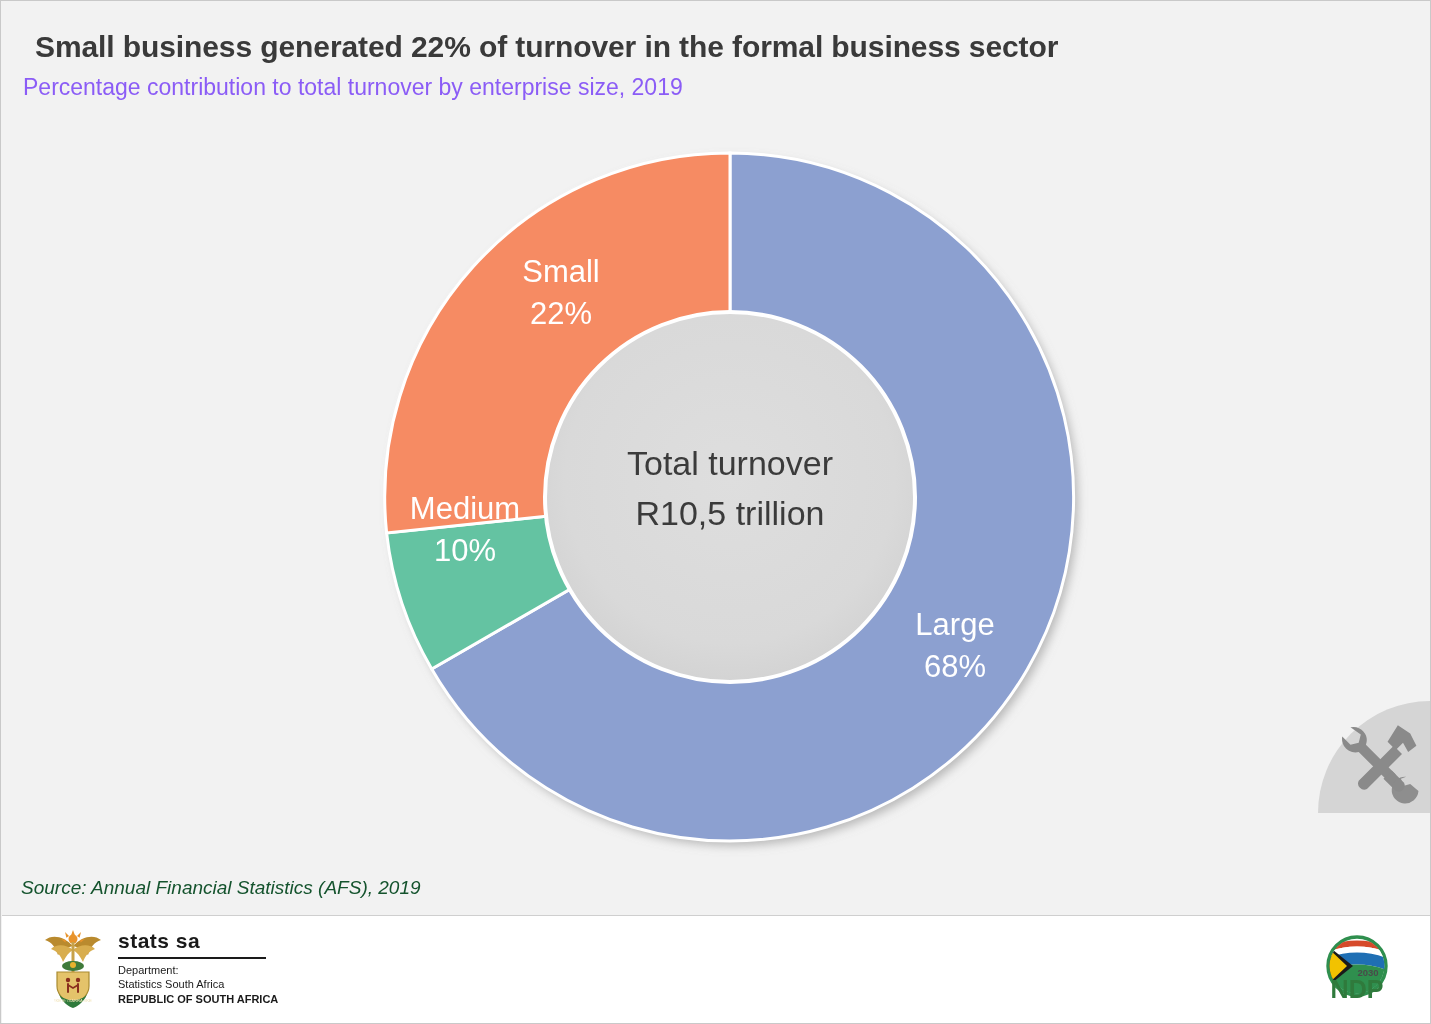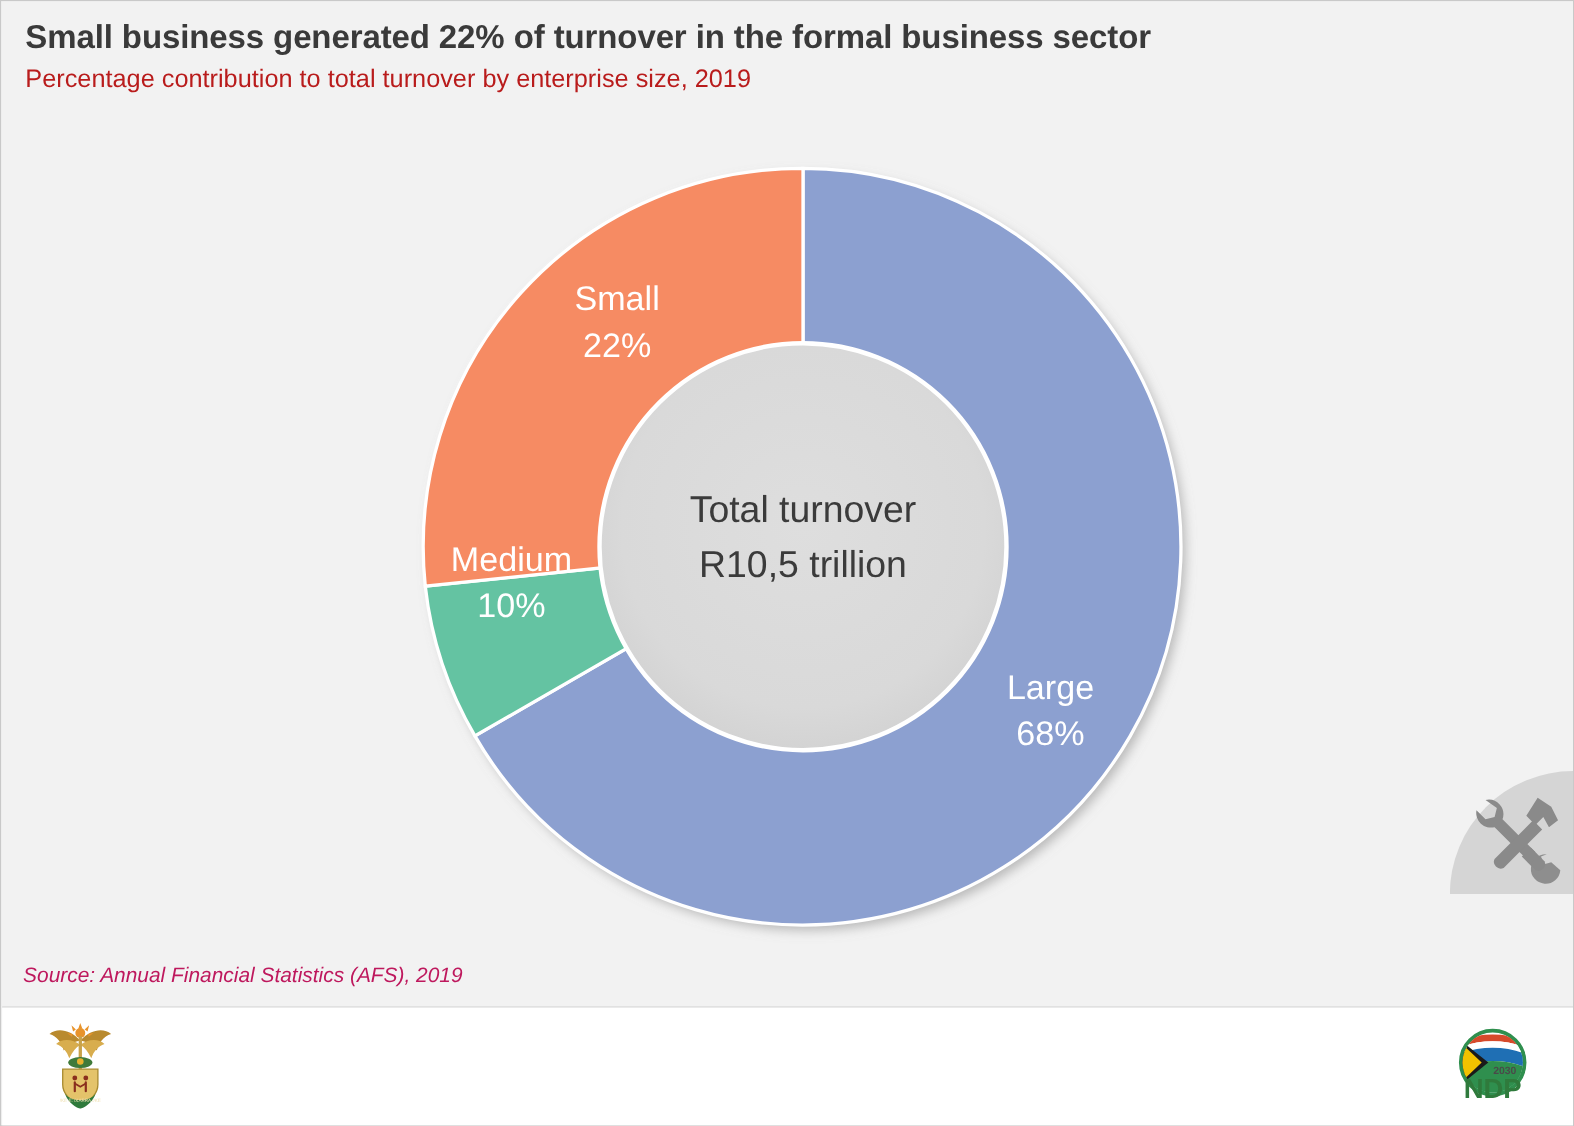--- a/index.html
+++ b/index.html
@@ -27,27 +27,27 @@
     width: 1431px;
     padding: 18px 0 0 22px;
     box-sizing: border-box;
   }
   .chart-title {
     font-size: 30px;
     font-weight: bold;
     color: #3a3a3a;
     letter-spacing: -0.1px;
     line-height: 1.08;
-    margin: 0;
+    margin: 12px;
     white-space: nowrap;
   }
   .chart-subtitle {
     font-size: 23px;
     font-weight: normal;
-    color: #b91c1c;
+    color: #8b5cf6;
     margin: 8px 0 0 0;
     line-height: 1.1;
     white-space: nowrap;
   }
 
   
   .chart-area {
     position: absolute;
     left: 16px;
     top: 108px;
@@ -84,21 +84,21 @@
     overflow: hidden;
   }
 
   
   .source-line {
     position: absolute;
     left: 20px;
     top: 876px;
     font-size: 19px;
     font-style: italic;
-    color: #be185d;
+    color: #14532d;
   }
   .footer-rule {
     position: absolute;
     left: 1px;
     top: 914px;
     width: 1429px;
     height: 1px;
     background: #cfcfcf;
   }
 
@@ -262,20 +262,27 @@
             <rect x="27" y="55" width="2" height="10" rx="1"></rect>
           <circle cx="38" cy="52" r="2.2"></circle>
             <rect x="37" y="55" width="2" height="10" rx="1"></rect>
           <path d="M28 57 l5 3 l5 -3" stroke="#8a2f1e" stroke-width="1.6" fill="none"></path>
         </g>
 
         <path d="M19 66 c5 8 23 8 28 0 c-3 9 -11 13 -14 14 c-3 -1 -11 -5 -14 -14 z" fill="#2f7a3c"></path>
         <text x="33" y="74" font-family="'Liberation Sans', sans-serif" font-size="4.2" fill="#f0e2b6" text-anchor="middle">!KE E: /XARRA //KE</text>
       </svg>
 
+      <div class="statssa-text">
+        <div class="statssa-wordmark">stats  sa</div>
+        <div class="statssa-rule"></div>
+        <div class="statssa-dept">Department:</div>
+        <div class="statssa-dept">Statistics South Africa</div>
+        <div class="statssa-country">REPUBLIC OF SOUTH AFRICA</div>
+      </div>
     </div>
 
     <svg class="ndp-logo" viewBox="0 0 76 76">
       <circle cx="38" cy="34" r="29" fill="#ffffff" stroke="#2f8f4e" stroke-width="3.4"></circle>
       <clipPath id="ndpclip">
           <circle cx="38" cy="34" r="27.5"></circle>
         </clipPath>
       <g clip-path="url(#ndpclip)">
         <path d="M4 16 C24 6 52 6 72 16 L72 22 C52 12 24 12 4 22 Z" fill="#d64a2b"></path>
         <path d="M4 22 C24 12 52 12 72 22 L72 28 C52 18 24 18 4 28 Z" fill="#ffffff"></path>

